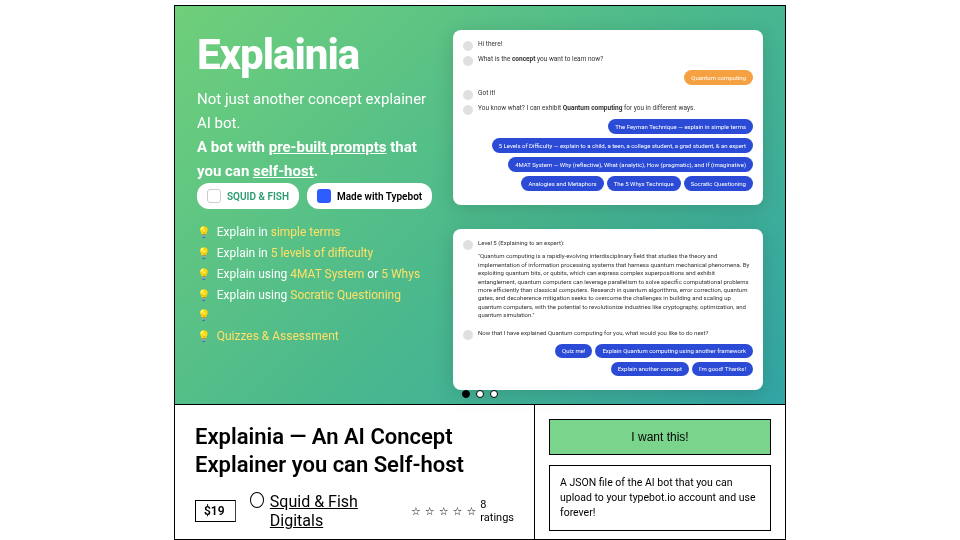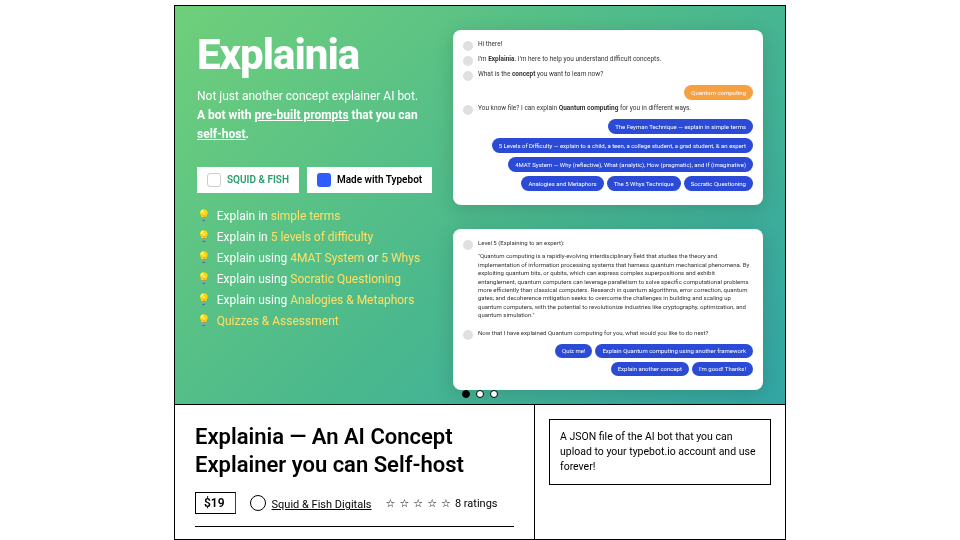--- a/index.html
+++ b/index.html
@@ -1,25 +1,25 @@
 <!DOCTYPE html>
 <html><head>
 <meta charset="utf-8">
 <style>
 *{margin:0;padding:0;box-sizing:border-box}
 body{font-family:-apple-system,BlinkMacSystemFont,"Segoe UI",Roboto,sans-serif;background:#fff;color:#000;width:960px;height:540px;overflow:hidden;display:flex;justify-content:center}
 .page{width:612px;border:1px solid #000;margin-top:5px}
 .hero{background:linear-gradient(135deg,#6fcf7a 0%,#4ab88e 55%,#32a5a5 100%);padding:24px 22px 14px;position:relative;display:flex;gap:14px}
 .hero-left{flex:1}
 .hero-title{font-size:42px;font-weight:800;color:#fff;letter-spacing:-1px;margin-bottom:8px}
-.hero-sub{color:#fff;font-size:12px;line-height:1.6;margin-bottom:22px}
+.hero-sub{color:#fff;font-size:15px;line-height:1.6;margin-bottom:0}
 .hero-sub b{font-weight:700}
 .hero-sub u{text-decoration:underline}
 .badges{display:flex;gap:8px;margin-bottom:16px}
-.badge{background:#fff;border-radius:0;padding:6px 10px;display:flex;align-items:center;gap:6px;font-size:10px;font-weight:600}
+.badge{background:#fff;border-radius:12px;padding:6px 10px;display:flex;align-items:center;gap:6px;font-size:10px;font-weight:600}
 .badge-icon{width:14px;height:14px;border-radius:3px;display:inline-block}
 .badge-icon.sf{background:#fff;border:1px solid #ccc}
 .badge-icon.tb{background:#2f5cff}
 .badge.sf{color:#2a9d6f}
 .features{list-style:none}
 .features li{color:#fff;font-size:12px;margin-bottom:7px;display:flex;align-items:center;gap:6px}
 .bulb{font-size:11px}
 .feat-hl{color:#ffe066;font-weight:400}
 .hero-right{width:310px;display:flex;flex-direction:column;gap:24px}
 .chat{background:#fff;border-radius:8px;padding:10px;font-size:6.5px;line-height:1.5;box-shadow:0 4px 20px rgba(0,0,0,.15)}
@@ -34,21 +34,21 @@
 .para{color:#333;margin-bottom:5px}
 .dots{position:absolute;bottom:6px;left:50%;transform:translateX(-50%);display:flex;gap:6px}
 .dot{width:8px;height:8px;border-radius:50%;border:1px solid #000;background:#fff}
 .dot.active{background:#000}
 .content{display:flex;border-top:1px solid #000}
 .main{flex:1;padding:18px 20px;border-right:1px solid #000}
 .ptitle{font-size:22px;font-weight:600;margin-bottom:14px;line-height:1.25}
 .meta{display:flex;align-items:center;gap:14px;margin-bottom:14px;padding-bottom:12px;border-bottom:1px solid #000}
 .price{position:relative;background:#fff;border:1px solid #000;padding:3px 10px 3px 8px;font-size:12px;font-weight:600}
 .price::after{content:"";position:absolute;right:-1px;top:-1px;bottom:-1px;width:7px;background:#fff;clip-path:polygon(100% 0,0 50%,100% 100%);border:1px solid #000;border-left:none}
-.seller{display:flex;align-items:flex-end;gap:6px;font-size:11px;text-decoration:underline}
+.seller{display:flex;align-items:flex-start;gap:6px;font-size:16px;text-decoration:underline}
 .seller-icon{width:16px;height:16px;border:1px solid #000;border-radius:50%}
 .rating{display:flex;align-items:center;gap:4px;font-size:11px}
 .star{font-size:11px}
 .side{width:250px;padding:14px}
 .want{width:100%;background:#7bd48c;border:1px solid #000;padding:10px;font-size:12px;font-weight:500;cursor:pointer;margin-bottom:10px}
 .info{border:1px solid #000;padding:10px;font-size:10.5px;line-height:1.4;margin-bottom:10px}
 </style>
 </head>
 <body>
 
@@ -82,48 +82,47 @@
     <li>
             <span class="bulb">💡</span>
             <span><span>Explain using </span><span class="feat-hl">4MAT System</span><span> or </span><span class="feat-hl">5 Whys</span></span>
           </li>
     <li>
             <span class="bulb">💡</span>
             <span><span>Explain using </span><span class="feat-hl">Socratic Questioning</span></span>
           </li>
     <li>
             <span class="bulb">💡</span>
-            <span><span>Explain using </span><span class="feat-hl">Analogies &amp; Metaphors</span></span>
           </li>
     <li>
             <span class="bulb">💡</span>
             <span><span class="feat-hl">Quizzes &amp; Assessment</span></span>
           </li>
    </ul>
   </div>
   <div class="hero-right">
    <div class="chat">
     <div class="chat-row">
             <span class="avatar"></span>
             <span class="msg">Hi there!</span>
           </div>
     <div class="chat-row">
             <span class="avatar"></span>
-            <span class="msg"><span>I'm </span><b>Explainia</b><span>. I'm here to help you understand difficult concepts.</span></span>
-          </div>
-    <div class="chat-row">
-            <span class="avatar"></span>
             <span class="msg"><span>What is the </span><b>concept</b><span> you want to learn now?</span></span>
           </div>
     <div class="chips">
             <span class="chip orange">Quantum computing</span>
           </div>
     <div class="chat-row">
             <span class="avatar"></span>
-            <span class="msg"><span>You know file? I can explain </span><b>Quantum computing</b><span> for you in different ways.</span></span>
+            <span class="msg">Got it!</span>
+          </div>
+    <div class="chat-row">
+            <span class="avatar"></span>
+            <span class="msg"><span>You know what? I can exhibit </span><b>Quantum computing</b><span> for you in different ways.</span></span>
           </div>
     <div class="chips">
      <span class="chip">The Feyman Technique — explain in simple terms</span>
     </div>
     <div class="chips">
      <span class="chip">5 Levels of Difficulty — explain to a child, a teen, a college student, a grad student, &amp; an expert</span>
     </div>
     <div class="chips">
      <span class="chip">4MAT System — Why (reflective), What (analytic), How (pragmatic), and If (imaginative)</span>
     </div>
@@ -176,17 +175,18 @@
      <span class="star">☆</span>
      <span class="star">☆</span>
      <span class="star">☆</span>
      <span class="star">☆</span>
      <span>8 ratings</span>
     </div>
    </div>
 
   </div>
   <div class="side">
+   <button class="want">I want this!</button>
    <div class="info">A JSON file of the AI bot that you can upload to your typebot.io account and use forever!</div>
    
   </div>
  </div>
 </div>
 
 </body></html>

